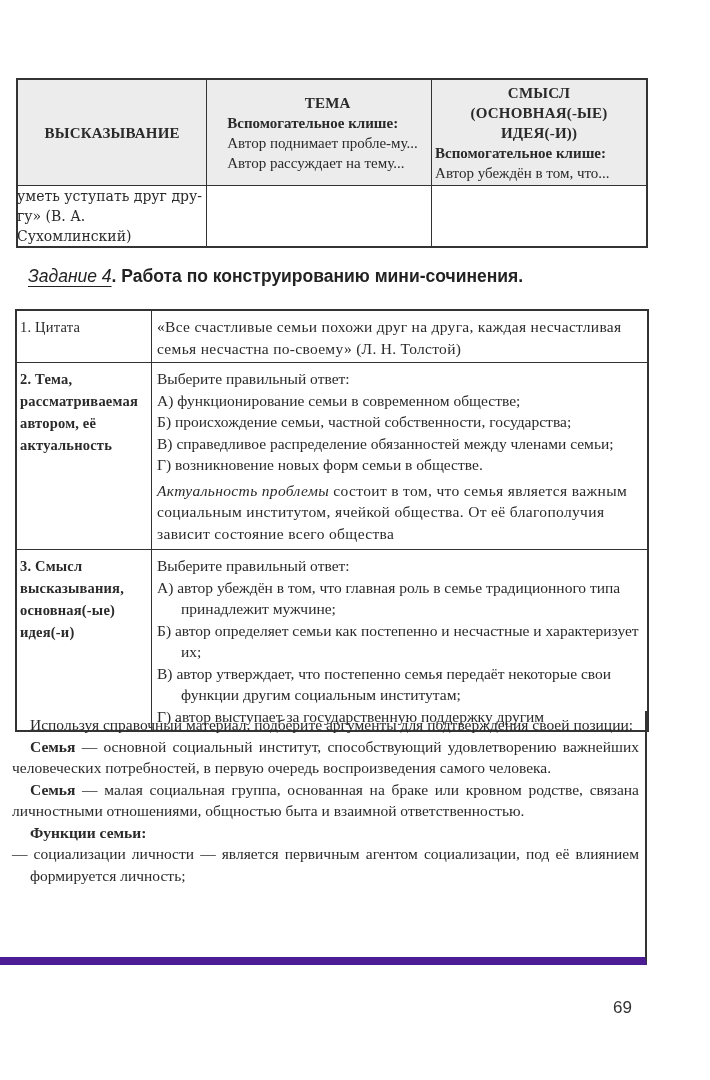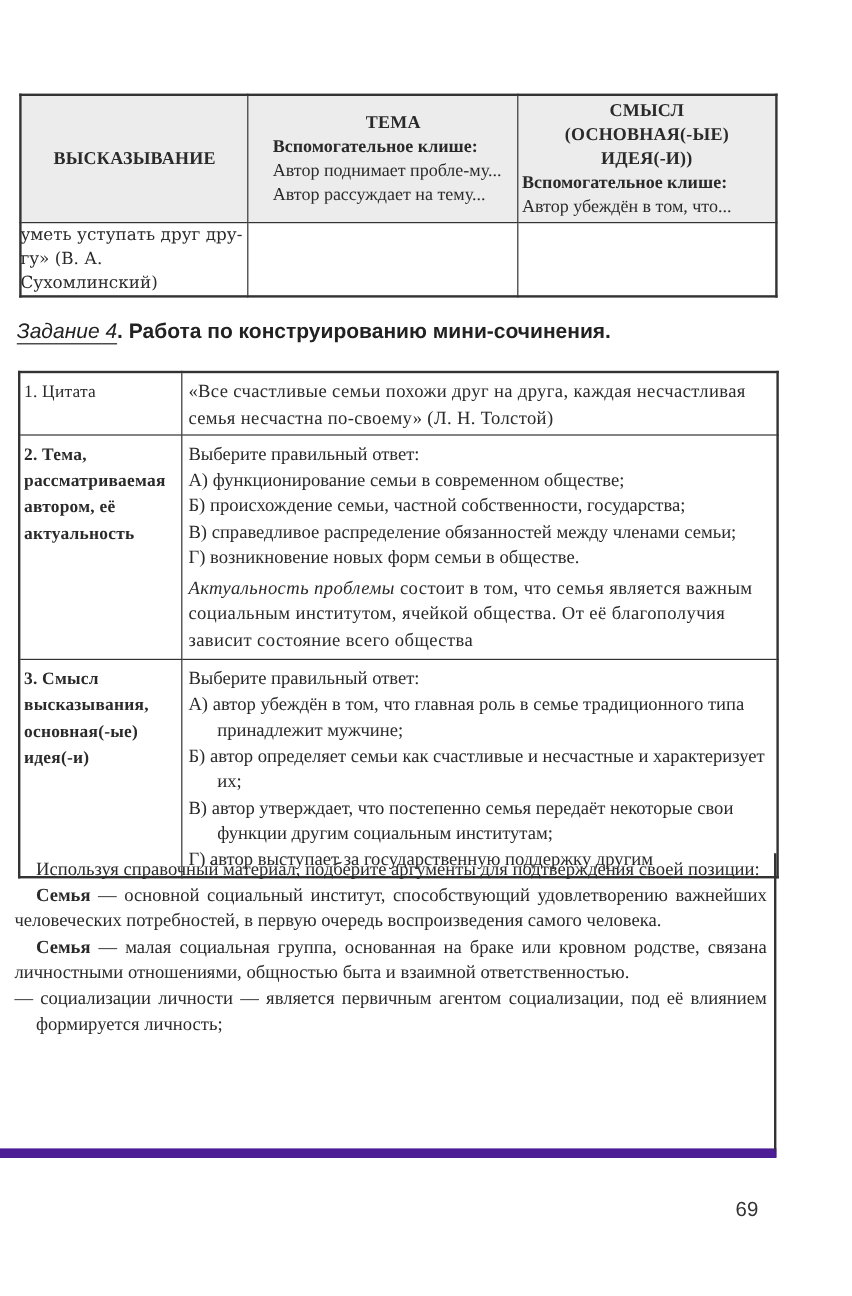--- a/index.html
+++ b/index.html
@@ -54,21 +54,21 @@
     .statement-text {
       font-family: "DejaVu Serif", serif;
       font-size: 14px;
       line-height: 20px;
       margin-left: -4px;
     }
 
     
     #task-heading {
       position: absolute;
-      left: 14px;
+      left: 28px;
       top: 266px;
       font-family: "Liberation Sans", "DejaVu Sans", sans-serif;
       font-size: 17.5px;
       font-weight: bold;
       color: #222;
       white-space: nowrap;
     }
     #task-heading .task-label {
       font-style: italic;
       font-weight: normal;
@@ -205,28 +205,29 @@
       <div class="option">В) справедливое распределение обязанностей между членами семьи;</div>
       <div class="option">Г) возникновение новых форм семьи в обществе.</div>
       <div class="note"><i>Актуальность проблемы</i><span> состоит в том, что семья является важным социальным институтом, ячейкой общества. От её благополучия зависит состояние всего общества</span></div>
     </td>
   </tr>
   <tr class="r3">
     <td class="label-cell bold-label">3. Смысл высказывания, основная(-ые) идея(-и)</td>
     <td>
       <div>Выберите правильный ответ:</div>
       <div class="option">А) автор убеждён в том, что главная роль в семье традиционного типа принадлежит мужчине;</div>
-      <div class="option">Б) автор определяет семьи как счастливые и несчастные и характеризует их;</div>
+      <div class="option">Б) автор определяет семьи как постепенно и несчастные и характеризует их;</div>
       <div class="option">В) автор утверждает, что постепенно семья передаёт некоторые свои функции другим социальным институтам;</div>
       <div class="option">Г) автор выступает за государственную поддержку другим</div>
     </td>
   </tr>
 </tbody>
   </table>
 
 <div id="reference-box">
   <p class="indent">Используя справочный материал, подберите аргументы для подтверждения своей позиции:</p>
   <p class="indent"><span class="term">Семья</span><span> — основной социальный институт, способствующий удовлетворению важнейших человеческих потребностей, в первую очередь воспроизведения самого человека.</span></p>
   <p class="indent"><span class="term">Семья</span><span> — малая социальная группа, основанная на браке или кровном родстве, связана личностными отношениями, общностью быта и взаимной ответственностью.</span></p>
+  <p class="indent term">Функции семьи:</p>
   <p class="dash-item">— социализации личности — является первичным агентом социализации, под её влиянием формируется личность;</p>
 </div>
 
 <div id="page-number">69</div>
 
 </body></html>

